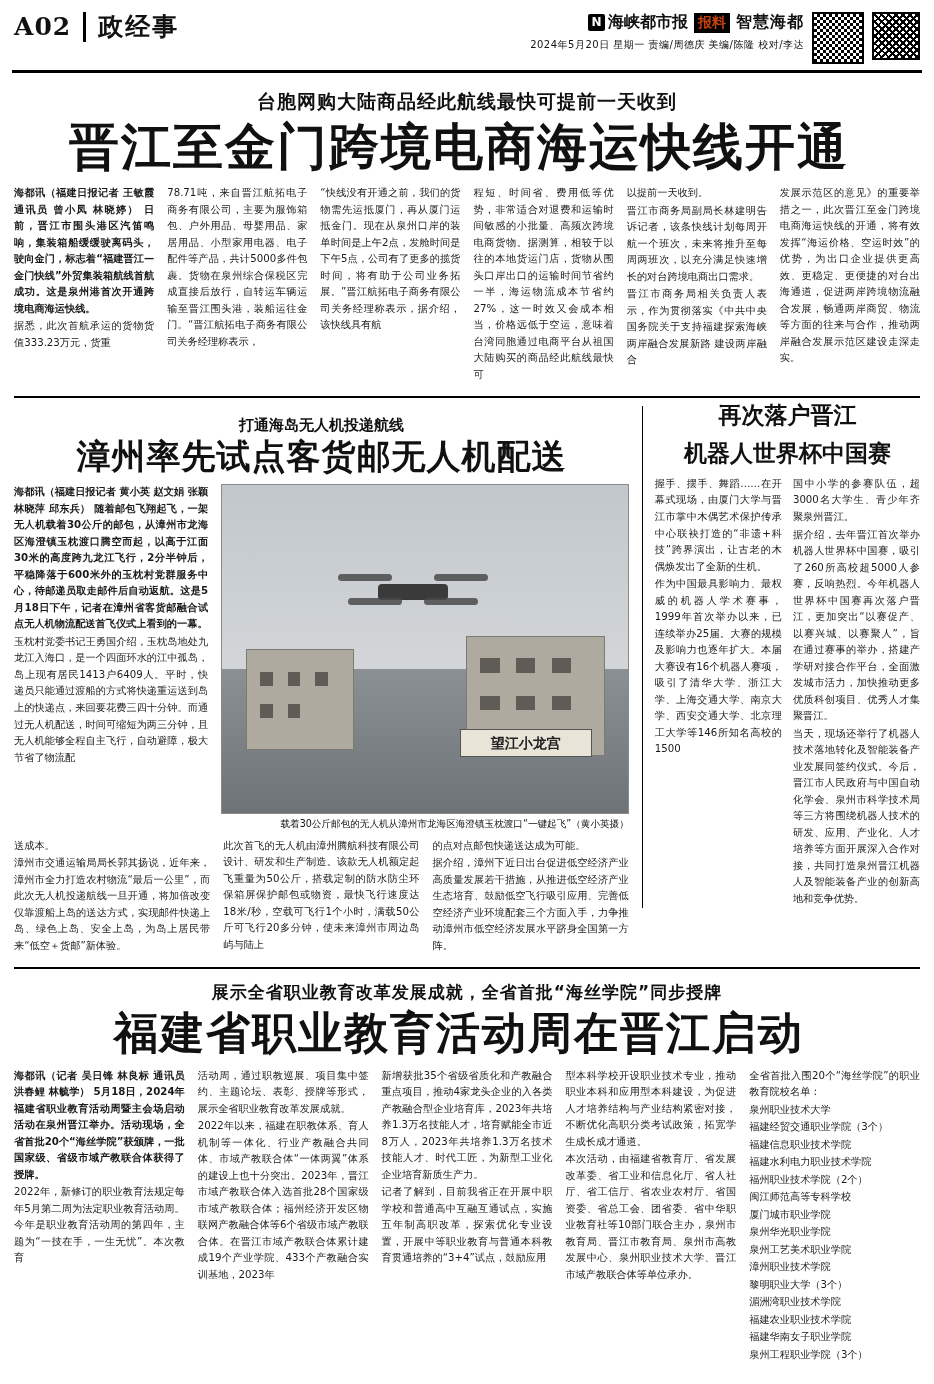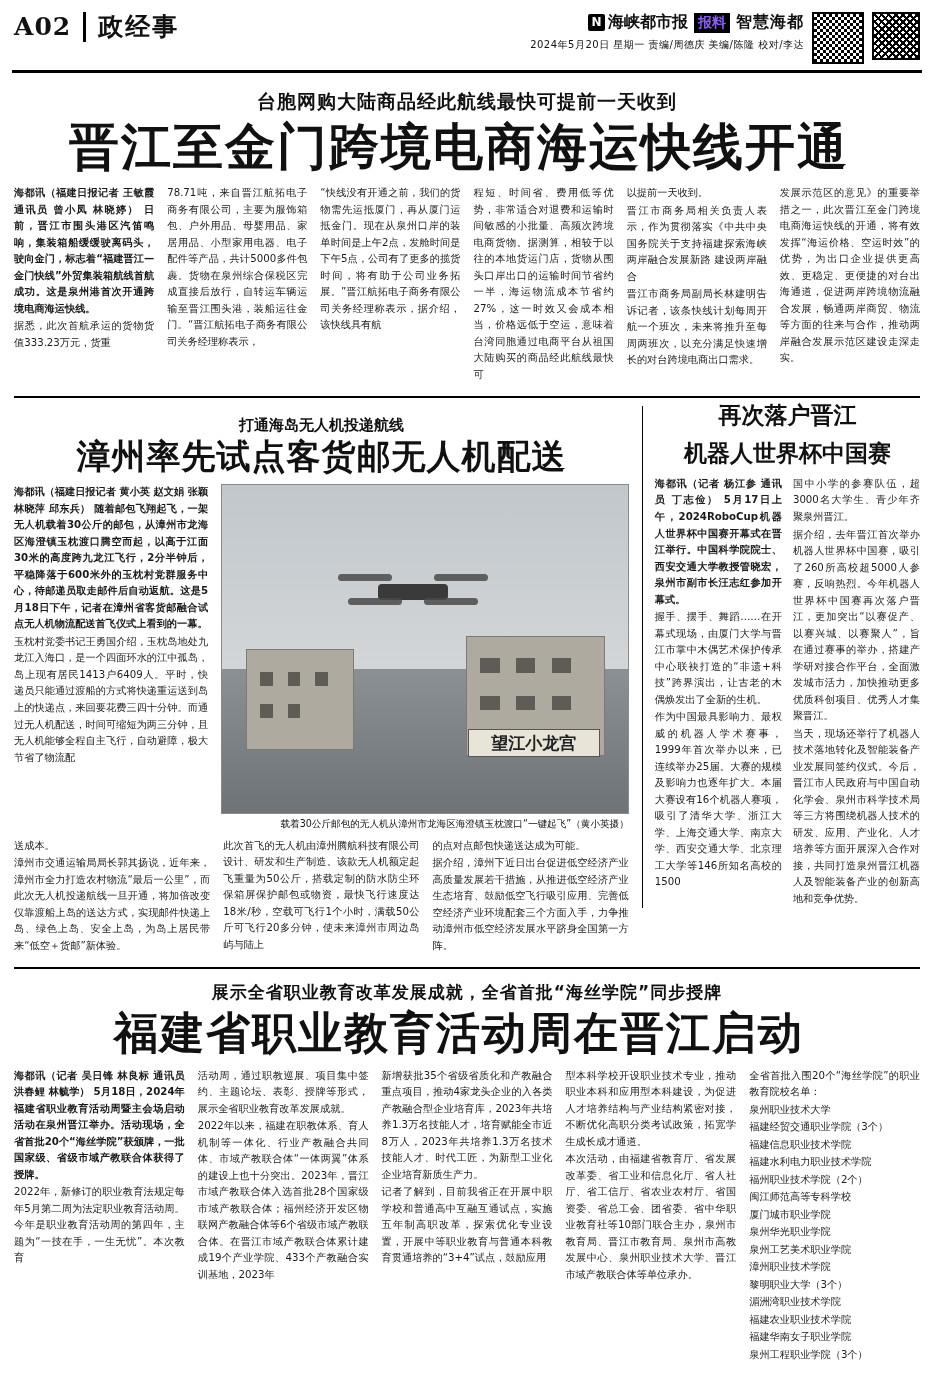--- a/index.html
+++ b/index.html
@@ -51,21 +51,21 @@
   }
   .brand-logo{
     display:inline-flex;align-items:center;gap:3px;
     font-size:16px;font-weight:bold;
   }
   .brand-mark{
     width:17px;height:17px;background:#000;color:#fff;
     font-size:12px;line-height:17px;text-align:center;border-radius:2px;
   }
   .brand-box{
-    background:#000;color:#8b5cf6;padding:1px 4px;font-size:14px;font-weight:bold;
+    background:#000;color:#c2410c;padding:1px 4px;font-size:14px;font-weight:bold;
   }
   .brand-sub{font-size:16px;font-weight:bold;letter-spacing:1px;}
   .dateline{
     font-size:10px;margin-top:5px;letter-spacing:0.5px;white-space:nowrap;
   }
   .qr{
     width:48px;height:48px;
     background:
       repeating-linear-gradient(0deg,#000 0 3px,#fff 3px 6px),
       repeating-linear-gradient(90deg,#000 0 3px,#fff 3px 6px);
@@ -158,22 +158,22 @@
   .sky{position:absolute;left:0;top:0;right:0;height:56%;background:linear-gradient(#c2c7cb,#d2d6d9);}
   .ground{position:absolute;left:0;bottom:0;right:0;height:44%;background:linear-gradient(#8b9094,#6e7377);}
   .bldg{position:absolute;background:#aeaaa0;border:1px solid #7d7a72;}
   .bldg .win{position:absolute;background:#5f5c57;}
   .drone-body{
     position:absolute;left:47%;top:30%;width:70px;height:16px;background:#3a3a3a;border-radius:4px;
     transform:translateX(-50%);
   }
   .rotor{position:absolute;width:54px;height:7px;background:#4a4a4a;border-radius:4px;opacity:.85;}
   .banner{
-    position:absolute;right:28px;bottom:56px;width:130px;height:26px;background:#e8e4d8;border:1px solid #555;
-    font-size:17px;line-height:26px;text-align:center;color:#222;font-weight:bold;
+    position:absolute;right:36px;bottom:56px;width:130px;height:26px;background:#e8e4d8;border:1px solid #555;
+    font-size:14px;line-height:26px;text-align:center;color:#222;font-weight:bold;
   }
   .photo-caption{
     font-size:9.6px;
     line-height:1.5;
     margin-top:3px;
     text-align:right;
   }
 
   
   .list-col{
@@ -228,22 +228,22 @@
       <p>78.71吨，来自晋江航拓电子商务有限公司，主要为服饰箱包、户外用品、母婴用品、家居用品、小型家用电器、电子配件等产品，共计5000多件包裹。货物在泉州综合保税区完成直接后放行，自转运车辆运输至晋江围头港，装船运往金门。“晋江航拓电子商务有限公司关务经理称表示，</p>
     </div>
     <div class="col">
       <p>“快线没有开通之前，我们的货物需先运抵厦门，再从厦门运抵金门。现在从泉州口岸的装单时间是上午2点，发舱时间是下午5点，公司有了更多的揽货时间，将有助于公司业务拓展。”晋江航拓电子商务有限公司关务经理称表示，据介绍，该快线具有航</p>
     </div>
     <div class="col">
       <p>程短、时间省、费用低等优势，非常适合对退费和运输时间敏感的小批量、高频次跨境电商货物。据测算，相较于以往的本地货运门店，货物从围头口岸出口的运输时间节省约一半，海运物流成本节省约27%，这一时效又会成本相当，价格远低于空运，意味着台湾同胞通过电商平台从祖国大陆购买的商品经此航线最快可</p>
     </div>
     <div class="col">
       <p>以提前一天收到。</p>
+      <p>晋江市商务局副局长林建明告诉记者，该条快线计划每周开航一个班次，未来将推升至每周两班次，以充分满足快速增长的对台跨境电商出口需求。</p>
       <p>晋江市商务局相关负责人表示，作为贯彻落实《中共中央 国务院关于支持福建探索海峡两岸融合发展新路 建设两岸融合</p>
-      <p>晋江市商务局副局长林建明告诉记者，该条快线计划每周开航一个班次，未来将推升至每周两班次，以充分满足快速增长的对台跨境电商出口需求。</p>
     </div>
     <div class="col">
       <p>发展示范区的意见》的重要举措之一，此次晋江至金门跨境电商海运快线的开通，将有效发挥“海运价格、空运时效”的优势，为出口企业提供更高效、更稳定、更便捷的对台出海通道，促进两岸跨境物流融合发展，畅通两岸商贸、物流等方面的往来与合作，推动两岸融合发展示范区建设走深走实。</p>
     </div>
   </div>
 
   <div class="divider-h2"></div>
 
   <div class="cols" style="margin-top:8px;align-items:flex-start;">
 
@@ -301,21 +301,20 @@
           <p>据介绍，漳州下近日出台促进低空经济产业高质量发展若干措施，从推进低空经济产业生态培育、鼓励低空飞行吸引应用、完善低空经济产业环境配套三个方面入手，力争推动漳州市低空经济发展水平跻身全国第一方阵。</p>
         </div>
       </div>
     </div>
 
     <div style="flex:1.1;border-left:1px solid #000;padding-left:12px;">
       <div class="headline-3" style="margin-top:-6px;">再次落户晋江</div>
       <div class="headline-3">机器人世界杯中国赛</div>
       <div style="display:flex;gap:11px;">
         <div class="col">
-          <p class="lead">海都讯（记者 杨江参 通讯员 丁志俭） 5月17日上午，2024RoboCup机器人世界杯中国赛开幕式在晋江举行。中国科学院院士、西安交通大学教授管晓宏，泉州市副市长汪志红参加开幕式。</p>
           <p>握手、摆手、舞蹈……在开幕式现场，由厦门大学与晋江市掌中木偶艺术保护传承中心联袂打造的“非遗+科技”跨界演出，让古老的木偶焕发出了全新的生机。</p>
           <p>作为中国最具影响力、最权威的机器人学术赛事，1999年首次举办以来，已连续举办25届。大赛的规模及影响力也逐年扩大。本届大赛设有16个机器人赛项，吸引了清华大学、浙江大学、上海交通大学、南京大学、西安交通大学、北京理工大学等146所知名高校的1500</p>
         </div>
         <div class="col">
           <p>国中小学的参赛队伍，超3000名大学生、青少年齐聚泉州晋江。</p>
           <p>据介绍，去年晋江首次举办机器人世界杯中国赛，吸引了260所高校超5000人参赛，反响热烈。今年机器人世界杯中国赛再次落户晋江，更加突出“以赛促产、以赛兴城、以赛聚人”，旨在通过赛事的举办，搭建产学研对接合作平台，全面激发城市活力，加快推动更多优质科创项目、优秀人才集聚晋江。</p>
           <p>当天，现场还举行了机器人技术落地转化及智能装备产业发展同签约仪式。今后，晋江市人民政府与中国自动化学会、泉州市科学技术局等三方将围绕机器人技术的研发、应用、产业化、人才培养等方面开展深入合作对接，共同打造泉州晋江机器人及智能装备产业的创新高地和竞争优势。</p>
         </div>
       </div>
     </div>

